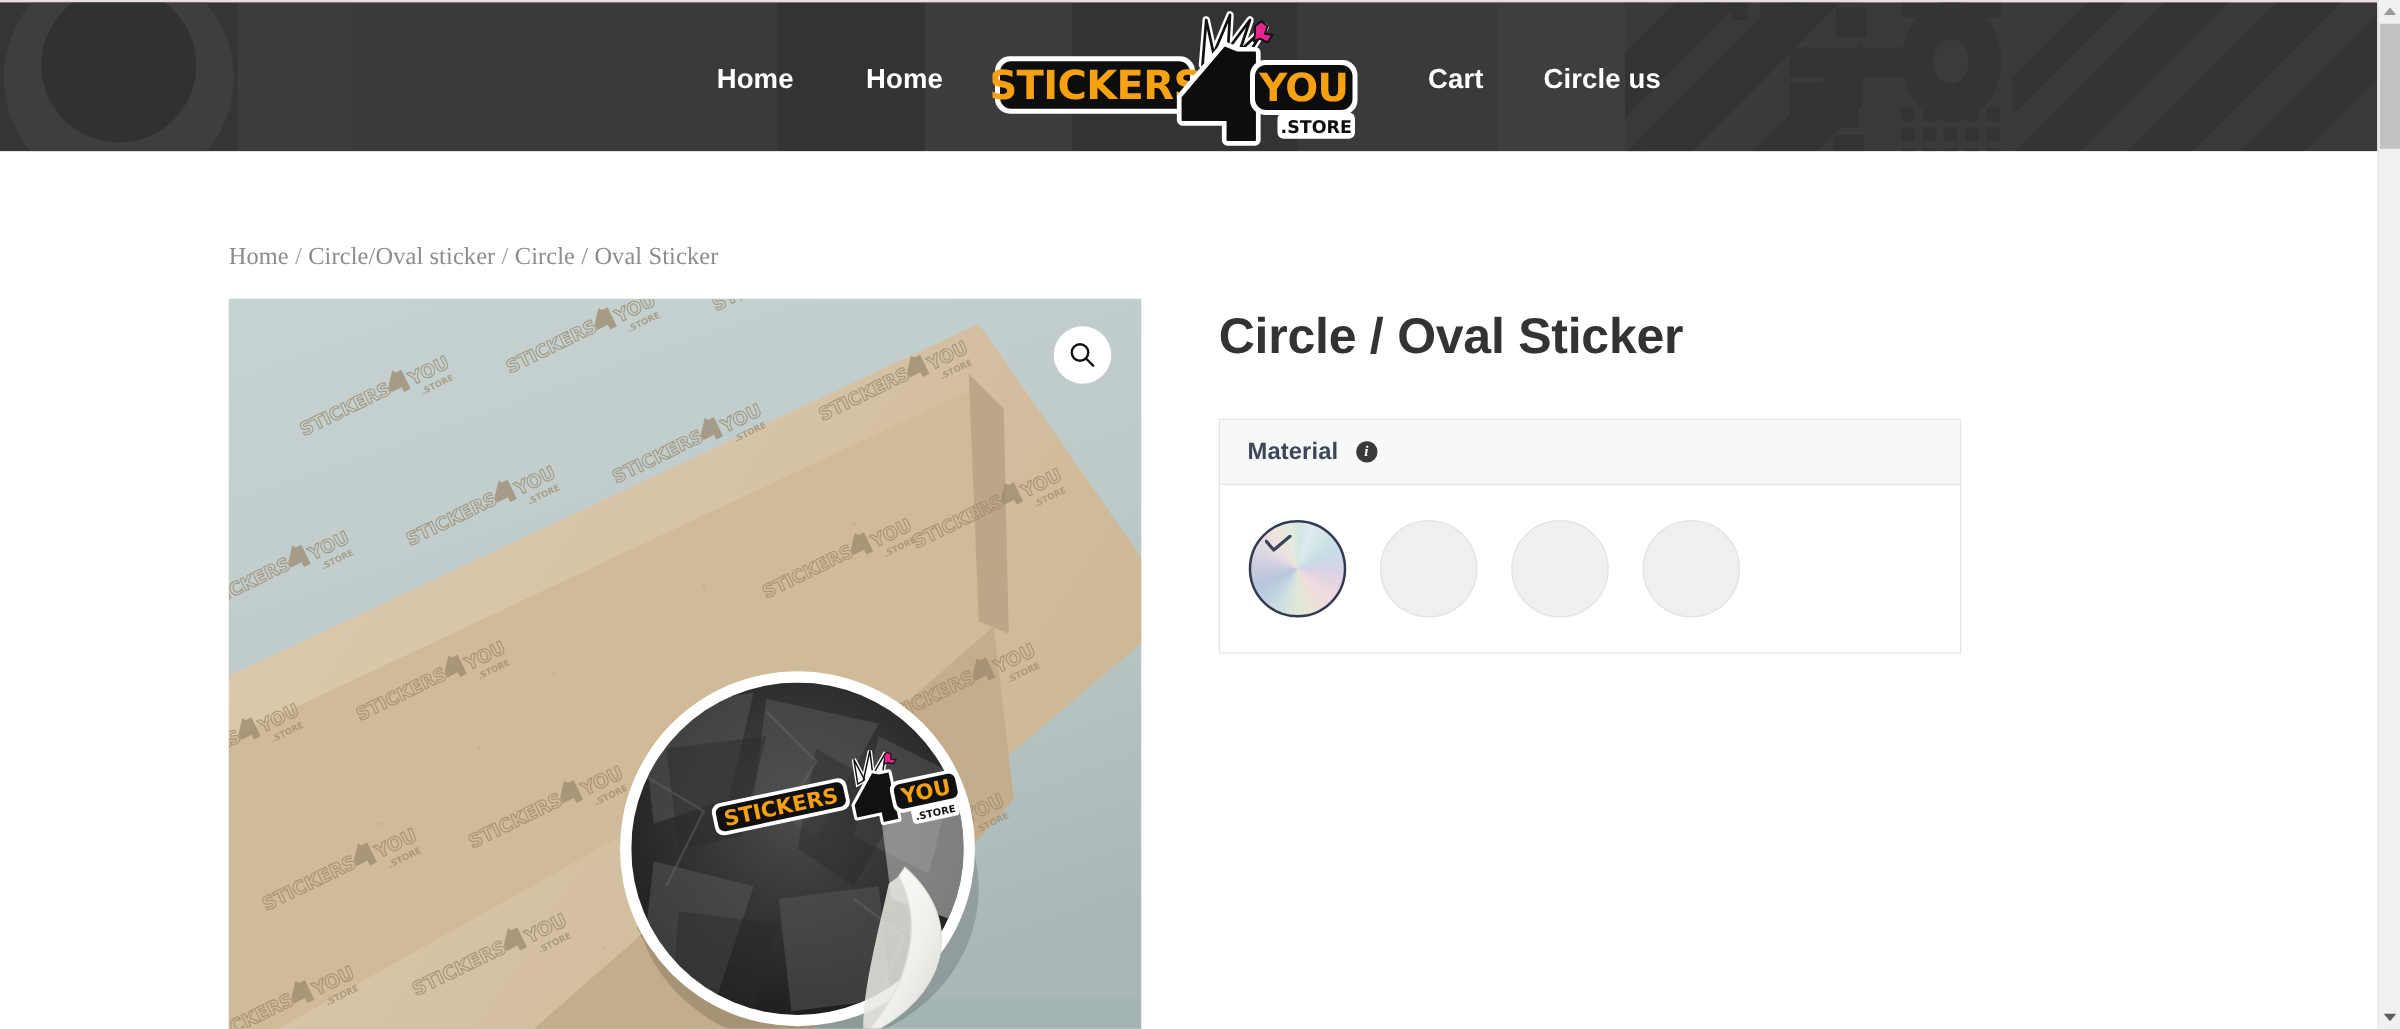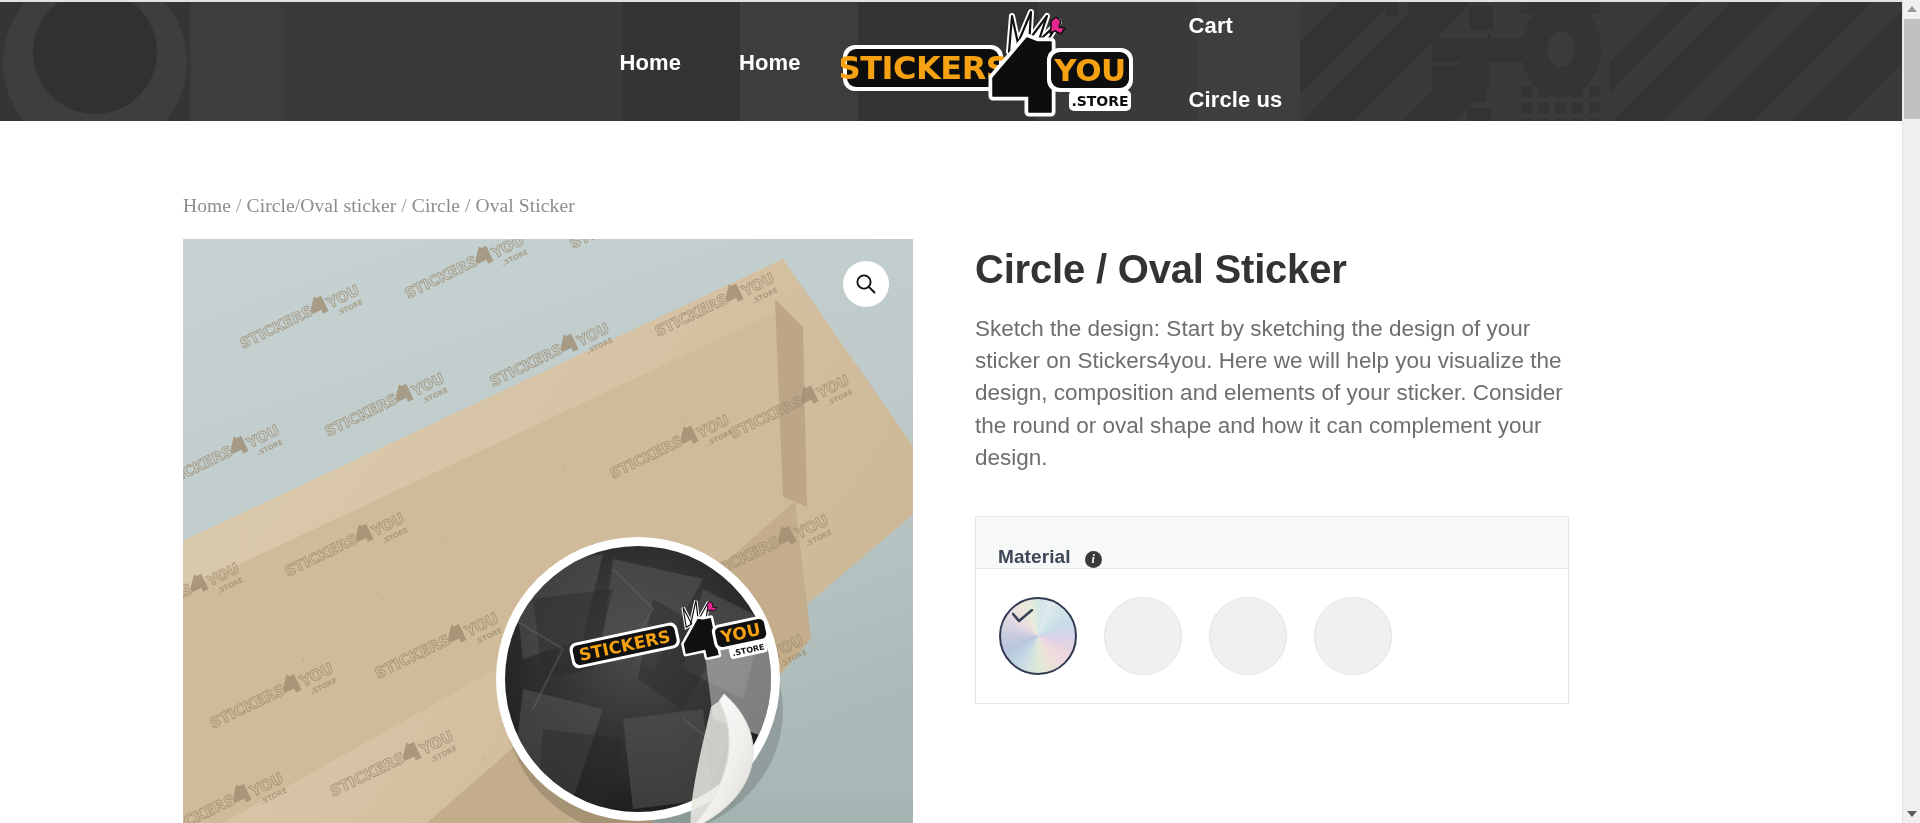--- a/index.html
+++ b/index.html
@@ -55,21 +55,21 @@
   .nav-link {
     color: #ffffff;
     font-size: 22px;
     font-weight: bold;
     letter-spacing: 0.1px;
     text-decoration: none;
     white-space: nowrap;
     cursor: pointer;
   }
   #nav-left  { display:flex; align-items:center; gap:58px; margin-right: 40px; }
-  #nav-right { display:flex; align-items:flex-start; gap:48px; margin-left: 48px; flex-direction: column; }
+  #nav-right { display:flex; align-items:flex-start; gap:48px; margin-left: 48px; }
 
   
   #logo { position: relative; width: 300px; height: 110px; flex: 0 0 auto; }
   #logo svg { display:block; width:300px; height:110px; }
 
   
   #content {
     position: relative;
     width: 1902px;
     padding: 0;
@@ -126,21 +126,21 @@
   #material-panel {
     margin-top: 42px;
     width: 594px;
     border: 1px solid #e6e6e6;
     background:#fff;
   }
   #material-header {
     background:#f7f8f8;
     border-bottom:1px solid #e6e6e6;
     height: 52px;
-    display:flex; align-items:flex-end;
+    display:flex; align-items:center;
     padding: 0 22px;
     gap: 14px;
   }
   #material-label {
     font-size: 19px; font-weight: bold; color:#3d4657;
     letter-spacing:.1px;
   }
   #info-icon {
     width:17px; height:17px; border-radius:50%;
     background:#3a3a3a; color:#fff;
@@ -481,21 +481,20 @@
           <div id="zoom-btn">
             <svg width="24" height="24" viewBox="0 0 24 24">
               <circle cx="10" cy="10" r="6.6" fill="none" stroke="#111" stroke-width="1.9"></circle>
               <line x1="14.8" y1="14.8" x2="20.5" y2="20.5" stroke="#111" stroke-width="1.9" stroke-linecap="round"></line>
             </svg>
           </div>
         </div>
 
         <div id="details">
           <h1 id="product-title">Circle / Oval Sticker</h1>
-          <p id="product-desc">Sketch the design: Start by sketching the design of your sticker on Stickers4you. Here we will help you visualize the design, composition and elements of your sticker. Consider the round or oval shape and how it can complement your design.</p>
 
           <div id="material-panel">
             <div id="material-header">
               <span id="material-label">Material</span>
               <span id="info-icon">i</span>
             </div>
             <div id="material-body">
               <div class="swatch selected">
                 <svg class="check" viewBox="0 0 22 14">
                   <polyline points="1,5 7,12 20,1" fill="none" stroke="#3a4258" stroke-width="2.6" stroke-linecap="round" stroke-linejoin="round"></polyline>

